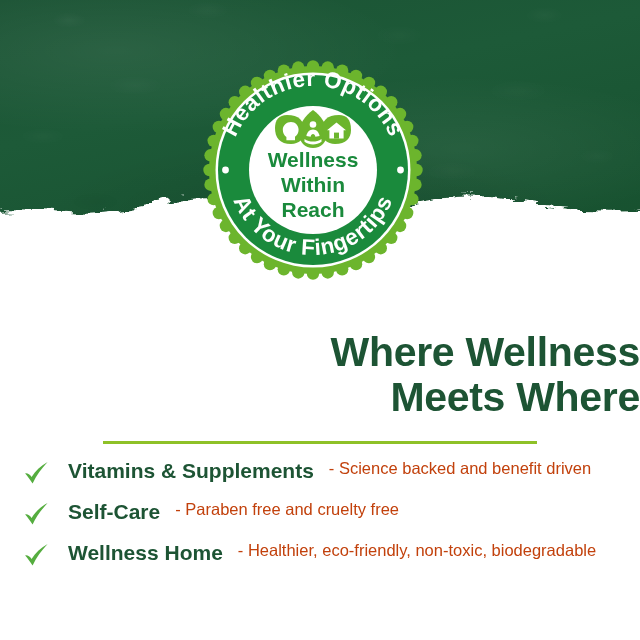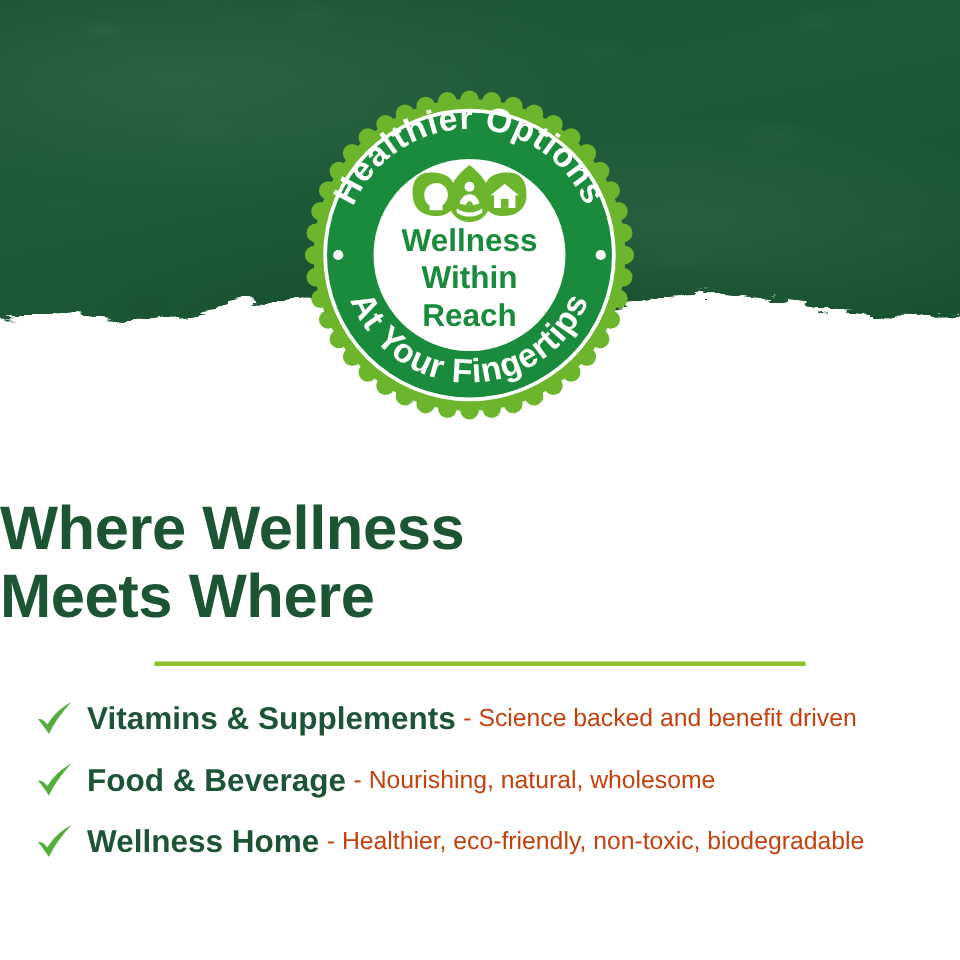--- a/index.html
+++ b/index.html
@@ -78,21 +78,21 @@
     height: 220px;
   }
   #badge svg { display:block; width:220px; height:220px; }
 
   
   #headline {
     position: absolute;
     left: 0;
     top: 330px;
     width: 640px;
-    text-align: left;
+    text-align: right;
     color: #1d5434;
     font-weight: bold;
     font-size: 41px;
     line-height: 45px;
     letter-spacing: -0.3px;
   }
   #headline .hl-line { display: block; white-space: nowrap; }
 
   #divider {
     position: absolute;
@@ -107,21 +107,22 @@
   #bullets {
     position: absolute;
     left: 22px;
     top: 459px;
     width: 608px;
   }
   .bullet-row {
     position: relative;
     height: 41px;
     display: flex;
-    align-items: center;
+    align-items: flex-start;
+    gap: 10px;
   }
   .check-icon {
     flex: 0 0 auto;
     width: 30px;
     height: 30px;
     margin-right: 6px;
     position: relative;
     top: -1px;
   }
   .check-icon svg { display: block; width: 30px; height: 30px; }
@@ -305,22 +306,22 @@
         </span>
         <span class="bullet-title">Vitamins &amp; Supplements</span>
         <span class="bullet-desc">- Science backed and benefit driven</span>
       </div>
       <div class="bullet-row">
         <span class="check-icon">
           <svg viewBox="0 0 30 30" xmlns="http://www.w3.org/2000/svg">
             <path d="M3.2,15.4 C5.6,15.0 7.6,16.4 9.6,19.0 C13.2,13.2 18.4,7.8 25.6,4.0 C19.6,10.4 14.4,17.4 10.6,25.4 C8.0,21.6 5.8,18.2 3.2,15.4 Z" fill="#55ad3f"></path>
           </svg>
         </span>
-        <span class="bullet-title">Food &amp; Beverage</span>
-        <span class="bullet-desc">- Nourishing, natural, wholesome</span>
+        <span class="bullet-title">Self-Care</span>
+        <span class="bullet-desc">- Paraben free and cruelty free</span>
       </div>
       <div class="bullet-row">
         <span class="check-icon">
           <svg viewBox="0 0 30 30" xmlns="http://www.w3.org/2000/svg">
             <path d="M3.2,15.4 C5.6,15.0 7.6,16.4 9.6,19.0 C13.2,13.2 18.4,7.8 25.6,4.0 C19.6,10.4 14.4,17.4 10.6,25.4 C8.0,21.6 5.8,18.2 3.2,15.4 Z" fill="#55ad3f"></path>
           </svg>
         </span>
         <span class="bullet-title">Wellness Home</span>
         <span class="bullet-desc">- Healthier, eco-friendly, non-toxic, biodegradable</span>
       </div>

